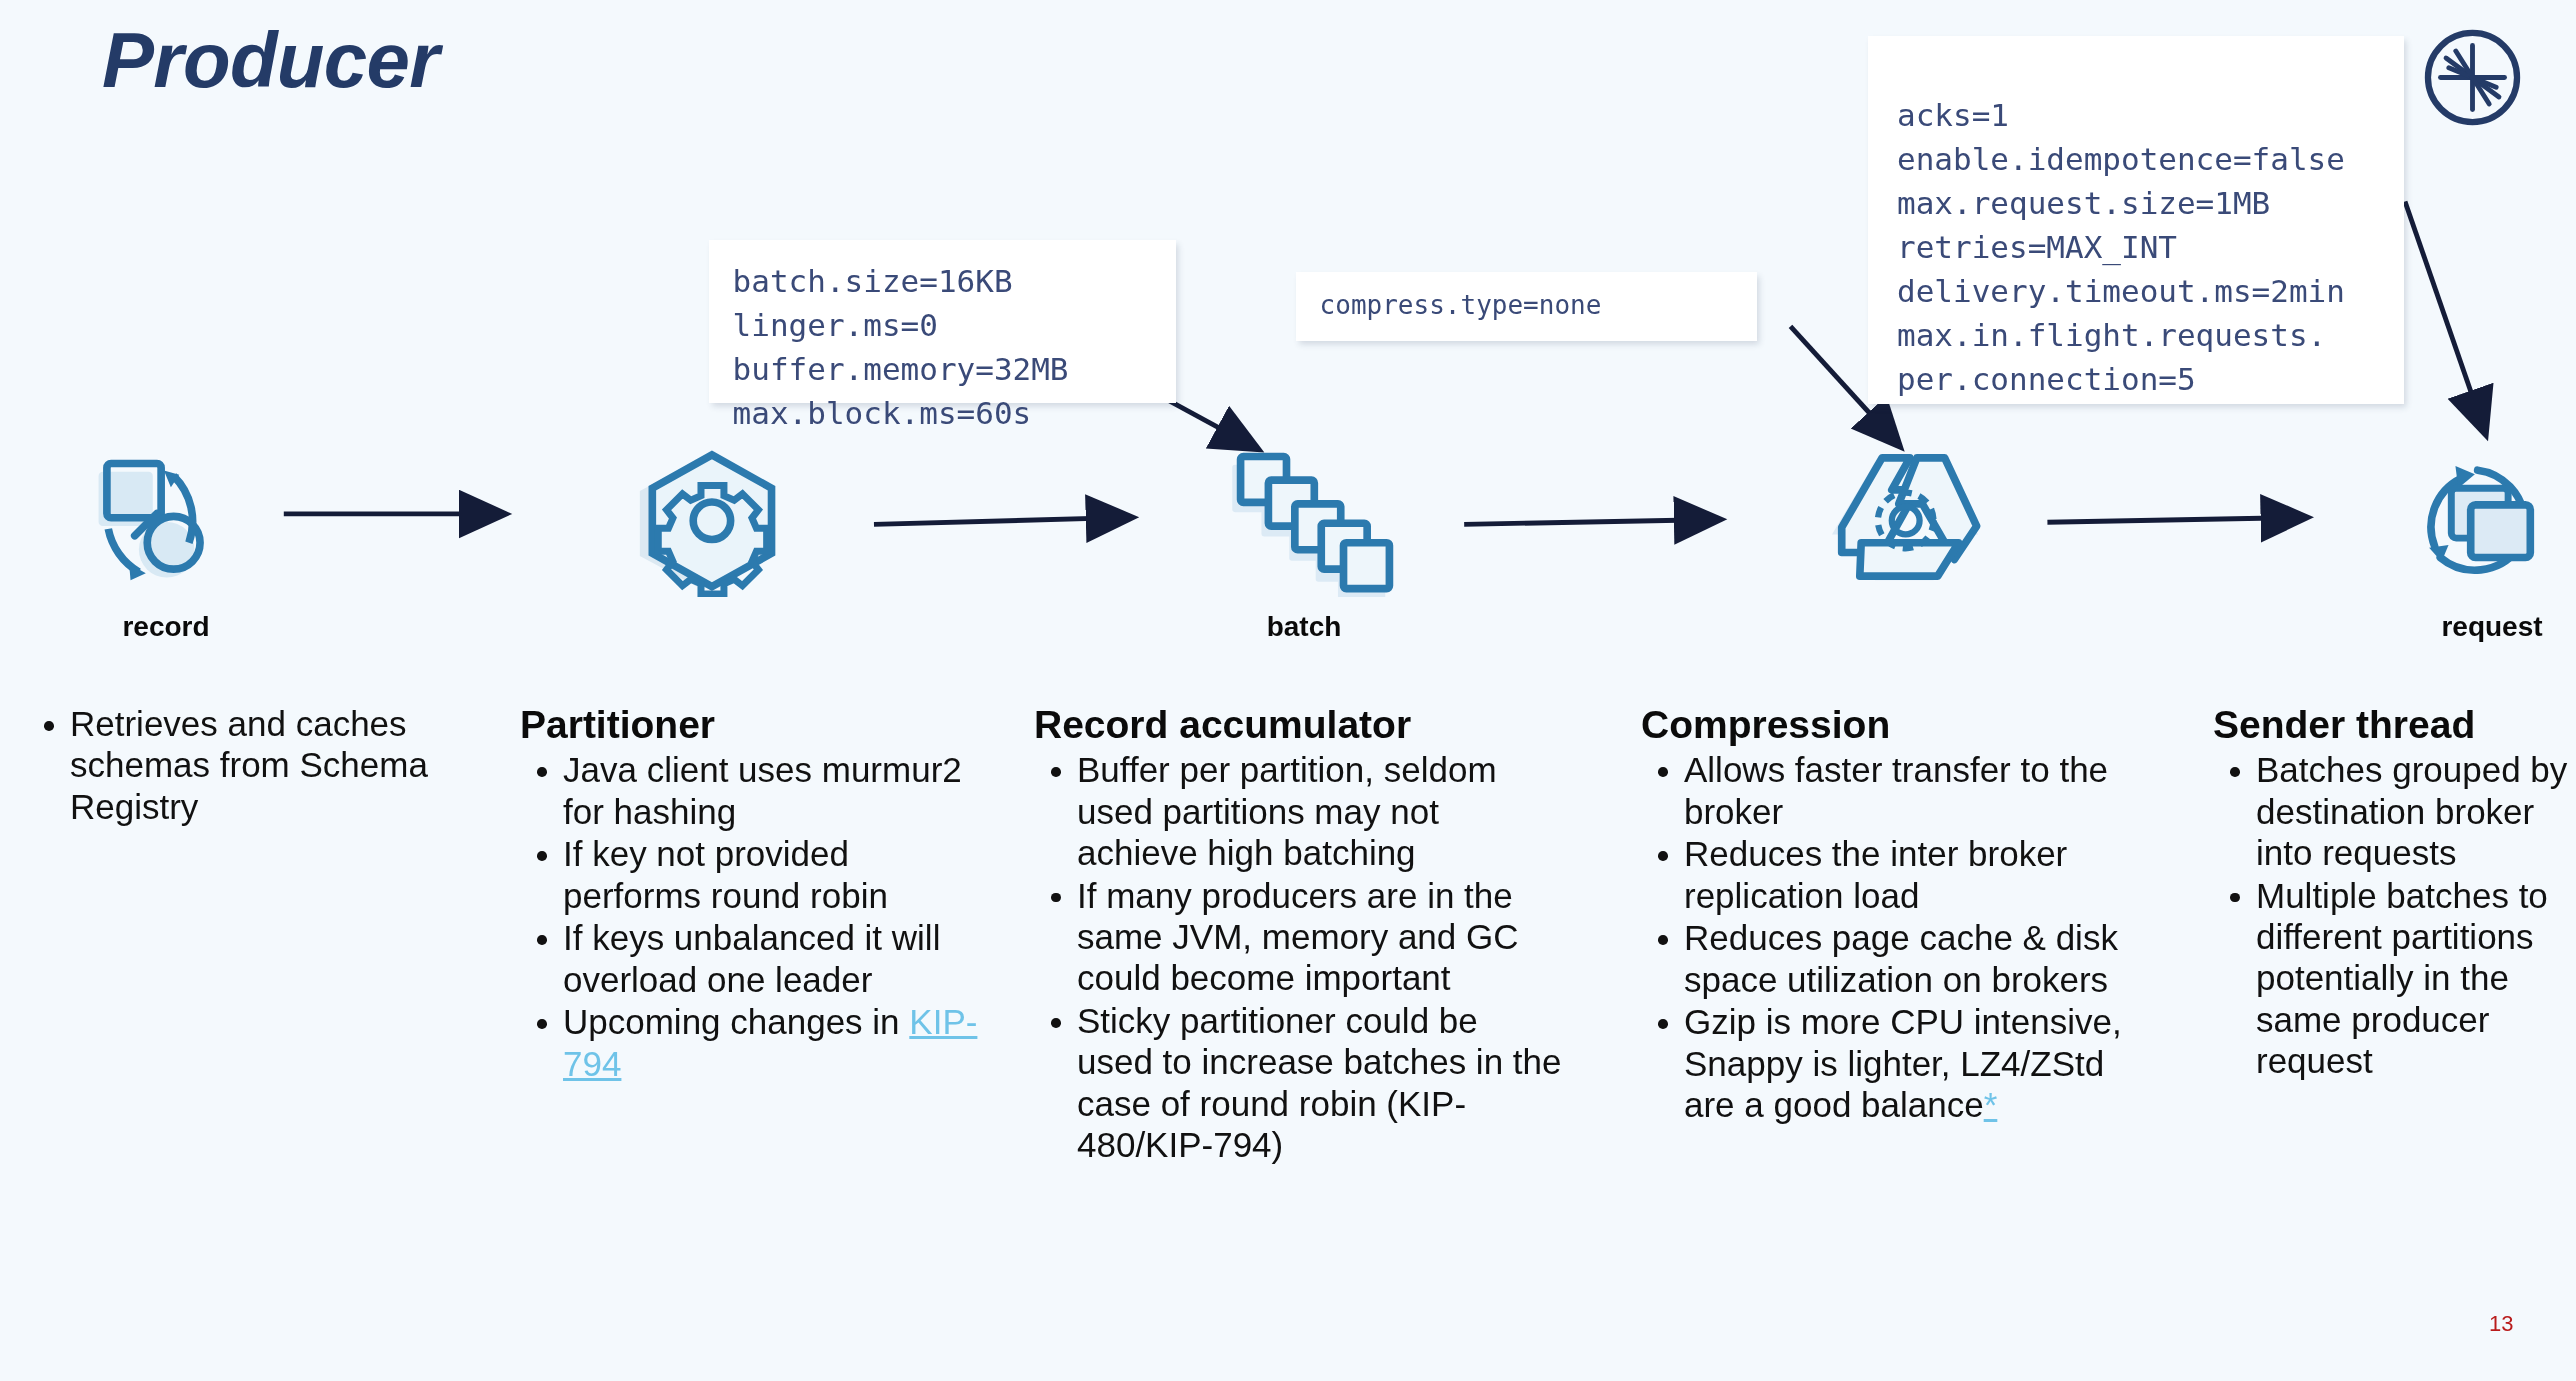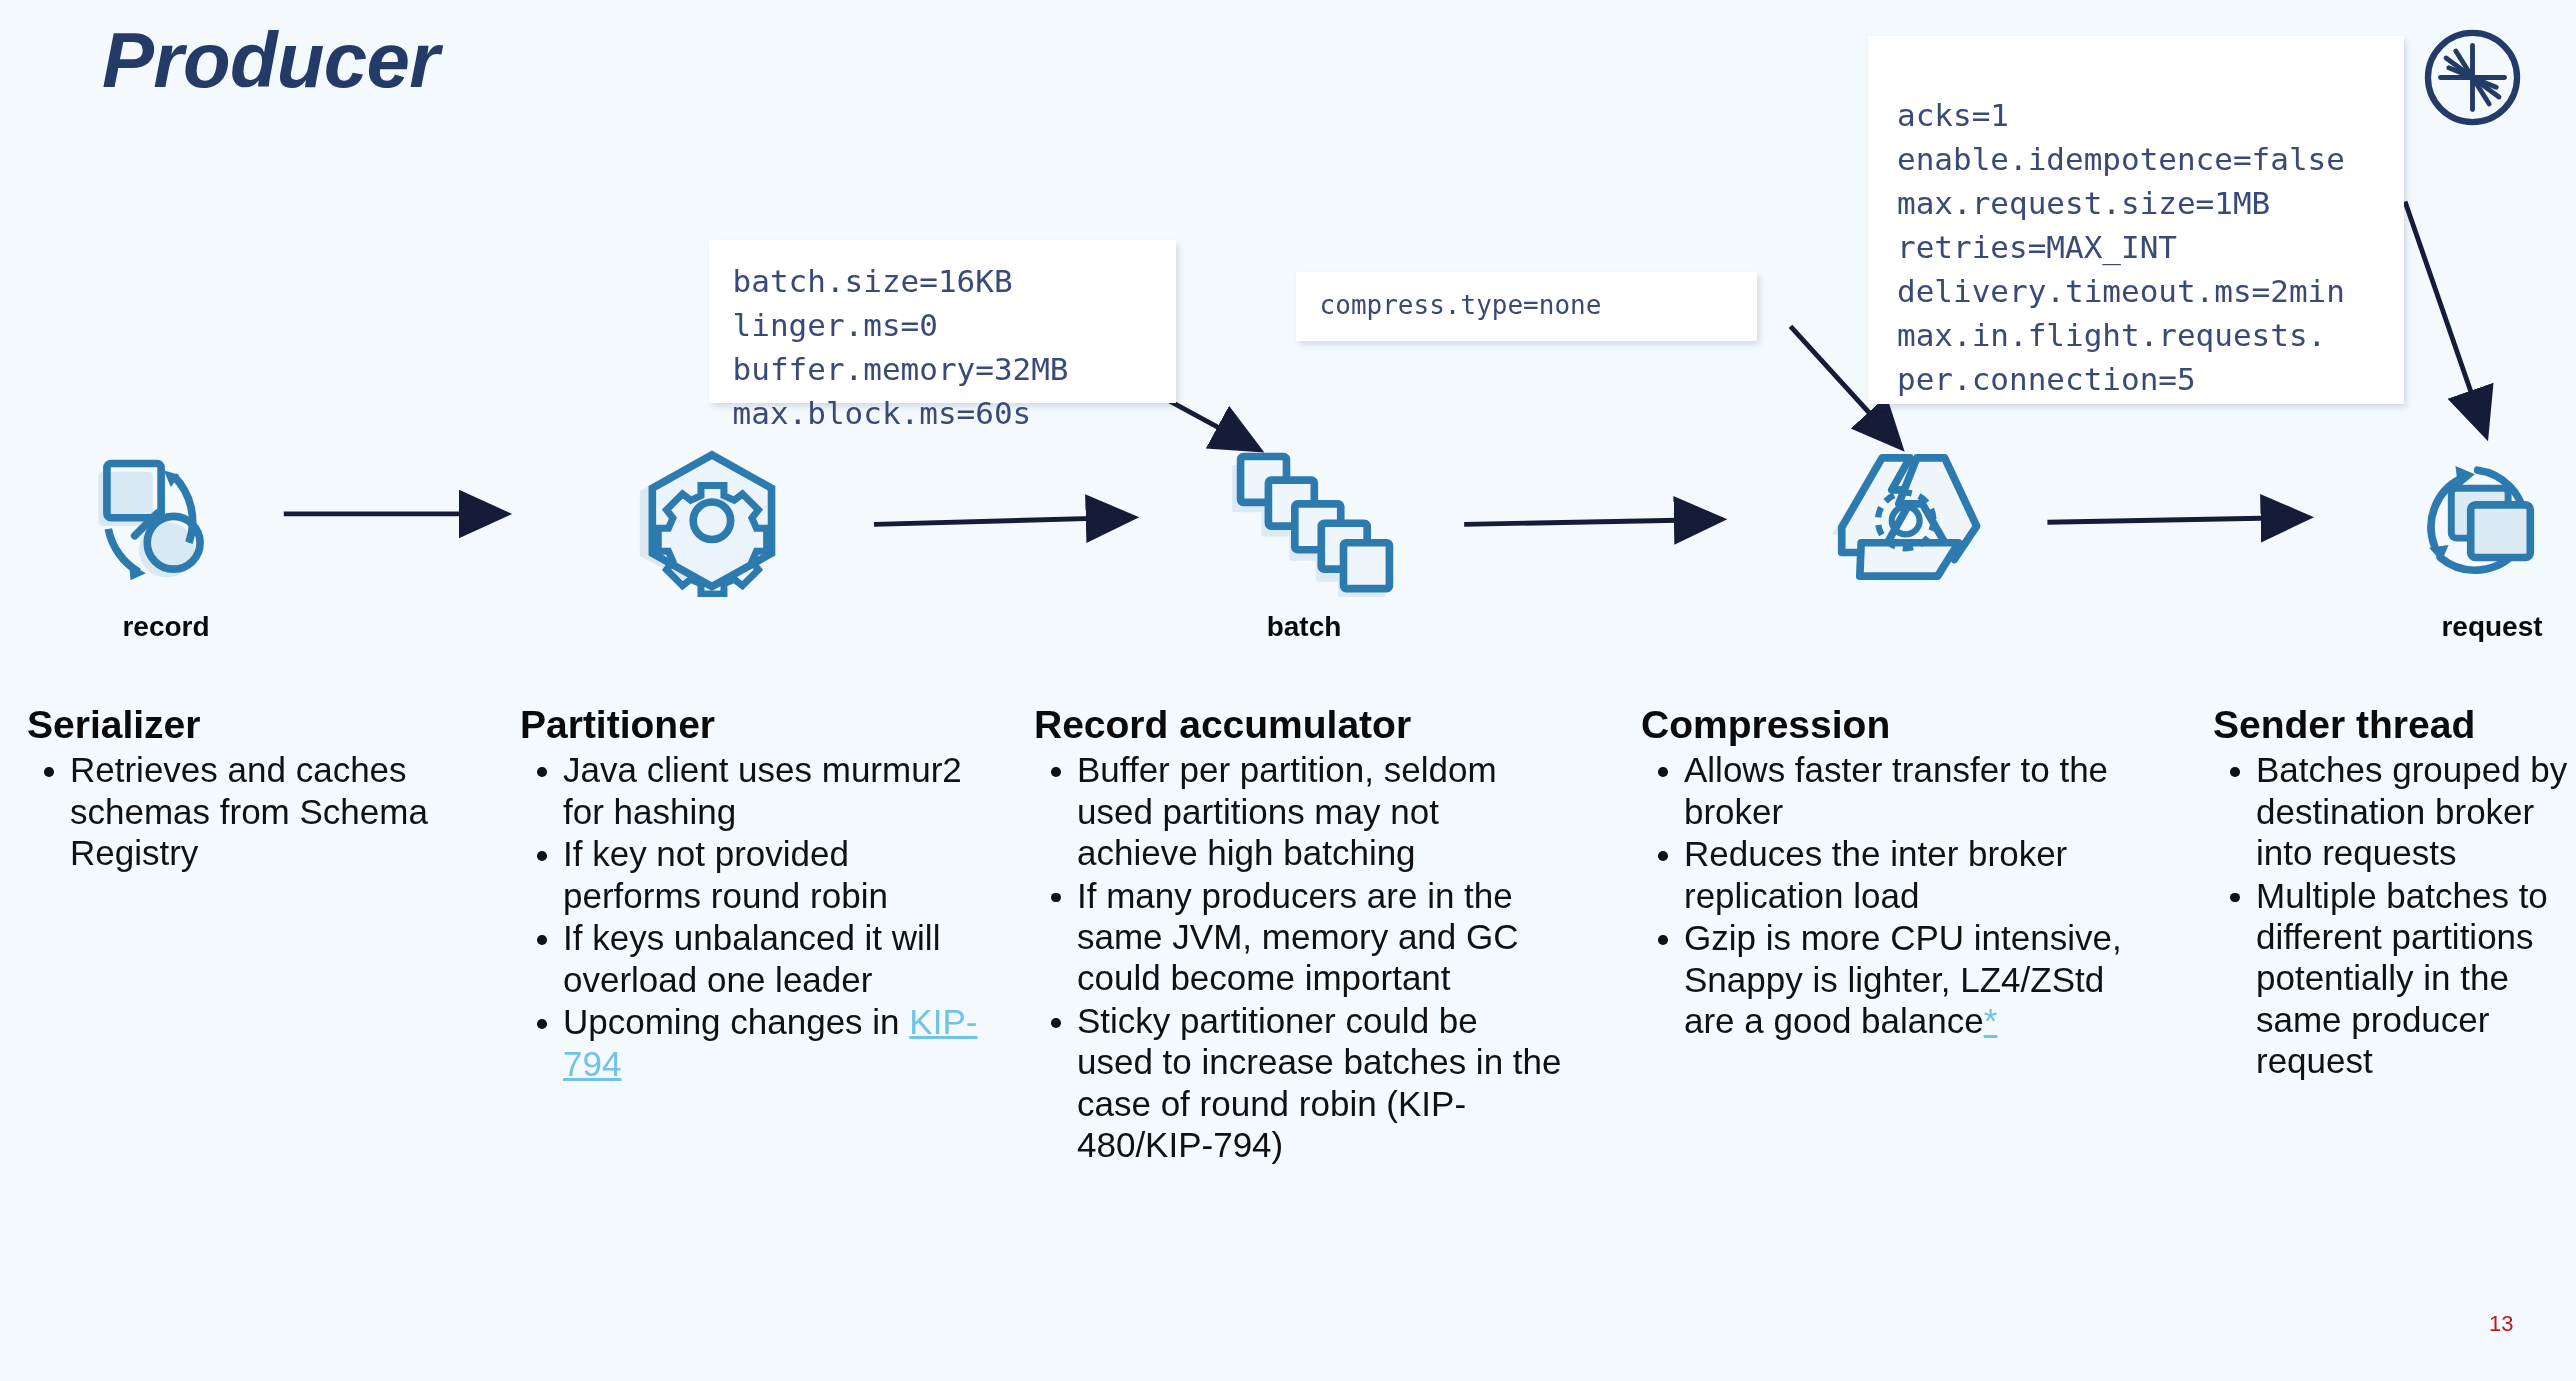--- a/index.html
+++ b/index.html
@@ -275,21 +275,20 @@
         <path d="M156,92 L180,106 L156,120 z"></path>
         <path d="M58,140 L48,164 L30,144 z"></path>
       </g>
       <rect x="62" y="58" width="82" height="72" rx="7" fill="#dceaf5" stroke="#2c7aae" stroke-width="10"></rect>
       <rect x="90" y="82" width="86" height="76" rx="7" fill="#dceaf5" stroke="#2c7aae" stroke-width="11"></rect>
     </svg>
   </div>
   <div class="pipe-label" style="left:2368px; top:611px; width:222px;">request</div>
 
   <div class="col" style="left:14px; width:486px;">
-    <div class="col-head">Serializer</div>
     <ul>
       <li><span>Retrieves and caches schemas from Schema Registry</span></li>
     </ul>
   </div>
 
   <div class="col" style="left:507px; width:472px;">
     <div class="col-head">Partitioner</div>
     <ul>
       <li><span>Java client uses murmur2 for hashing</span></li>
       <li><span>If key not provided performs round robin</span></li>
@@ -305,20 +304,21 @@
       <li><span>If many producers are in the same JVM, memory and GC could become important</span></li>
       <li><span>Sticky partitioner could be used to increase batches in the case of round robin (KIP-480/KIP-794)</span></li>
     </ul>
   </div>
 
   <div class="col" style="left:1628px; width:514px;">
     <div class="col-head">Compression</div>
     <ul>
       <li><span>Allows faster transfer to the broker</span></li>
       <li><span>Reduces the inter broker replication load</span></li>
+      <li><span>Reduces page cache &amp; disk space utilization on brokers</span></li>
       <li><span>Gzip is more CPU intensive, Snappy is lighter, LZ4/ZStd are a good balance</span><a class="link" href="#">*</a></li>
     </ul>
   </div>
 
   <div class="col" style="left:2200px; width:378px;">
     <div class="col-head">Sender thread</div>
     <ul>
       <li><span>Batches grouped by destination broker into requests</span></li>
       <li><span>Multiple batches to different partitions potentially in the same producer request</span></li>
     </ul>

